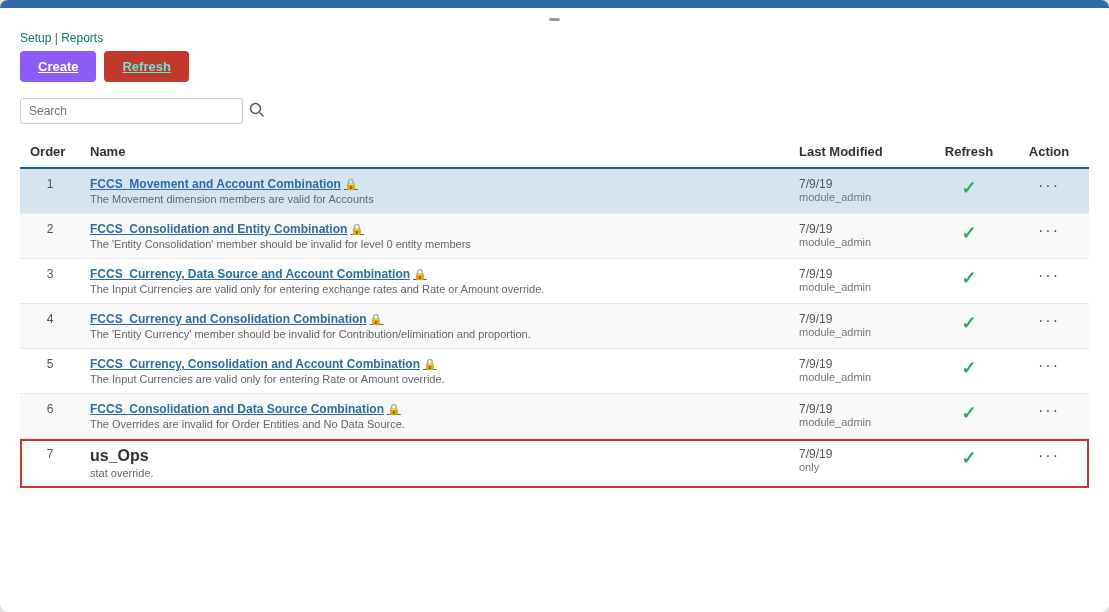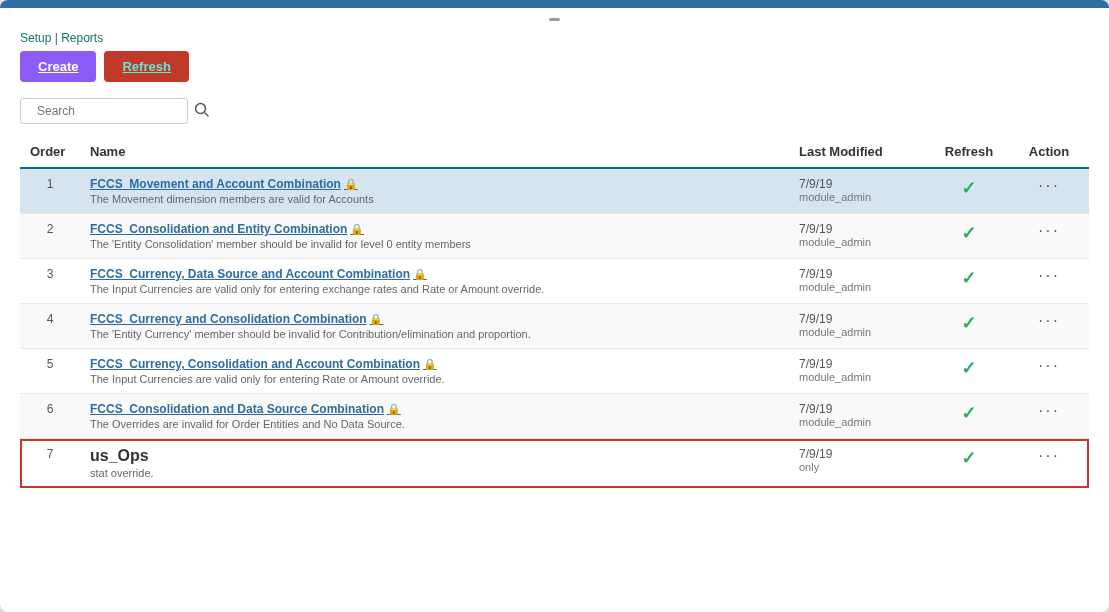--- a/index.html
+++ b/index.html
@@ -84,24 +84,24 @@
       text-decoration: underline;
     }
     .search-area {
       padding: 4px 20px 12px 20px;
       display: flex;
       align-items: center;
       gap: 6px;
     }
     .search-input {
       border: 1px solid #ccc;
-      padding: 5px 16px;
+      padding: 5px 8px;
       border-radius: 3px;
       font-size: 12px;
-      width: 168px;
+      width: 223px;
       color: #15803d;
     }
     .search-icon-btn {
       background: none;
       border: none;
       cursor: pointer;
       color: #555;
       font-size: 14px;
     }
     .table-container {

